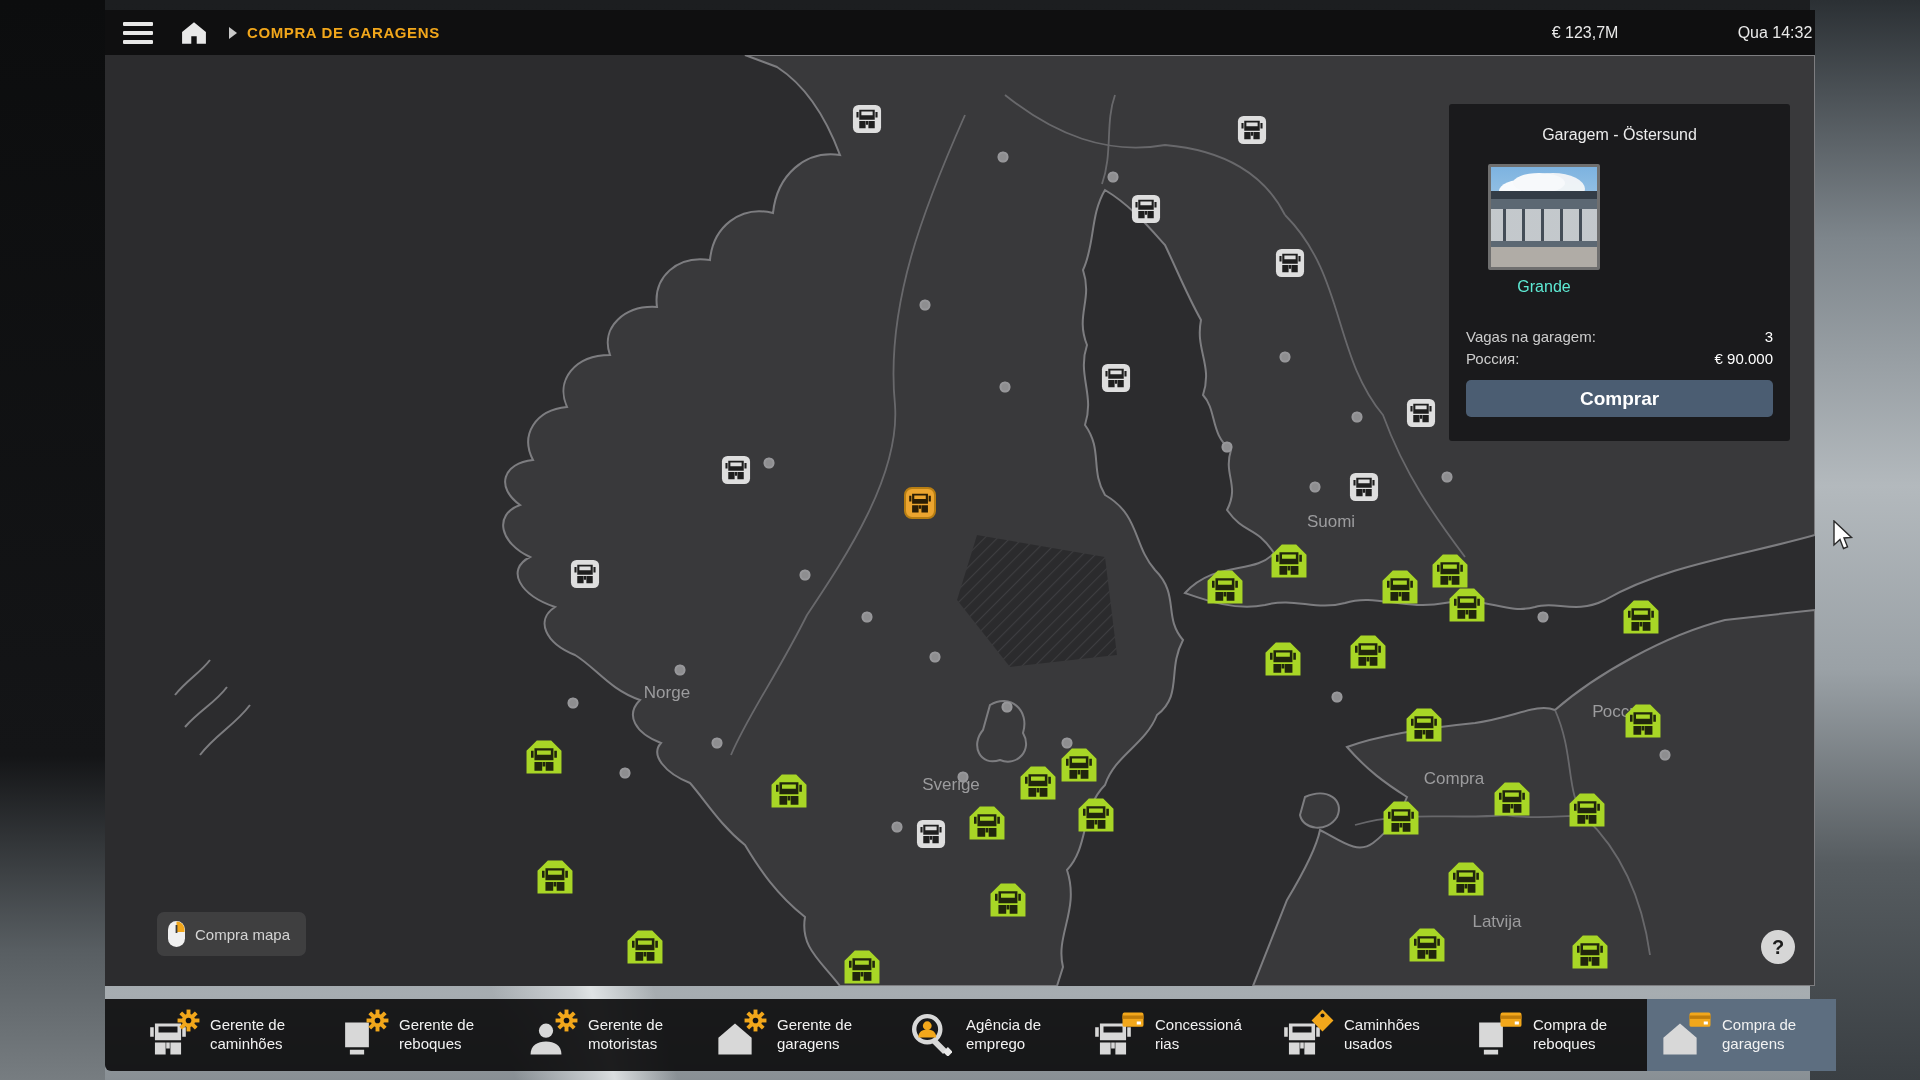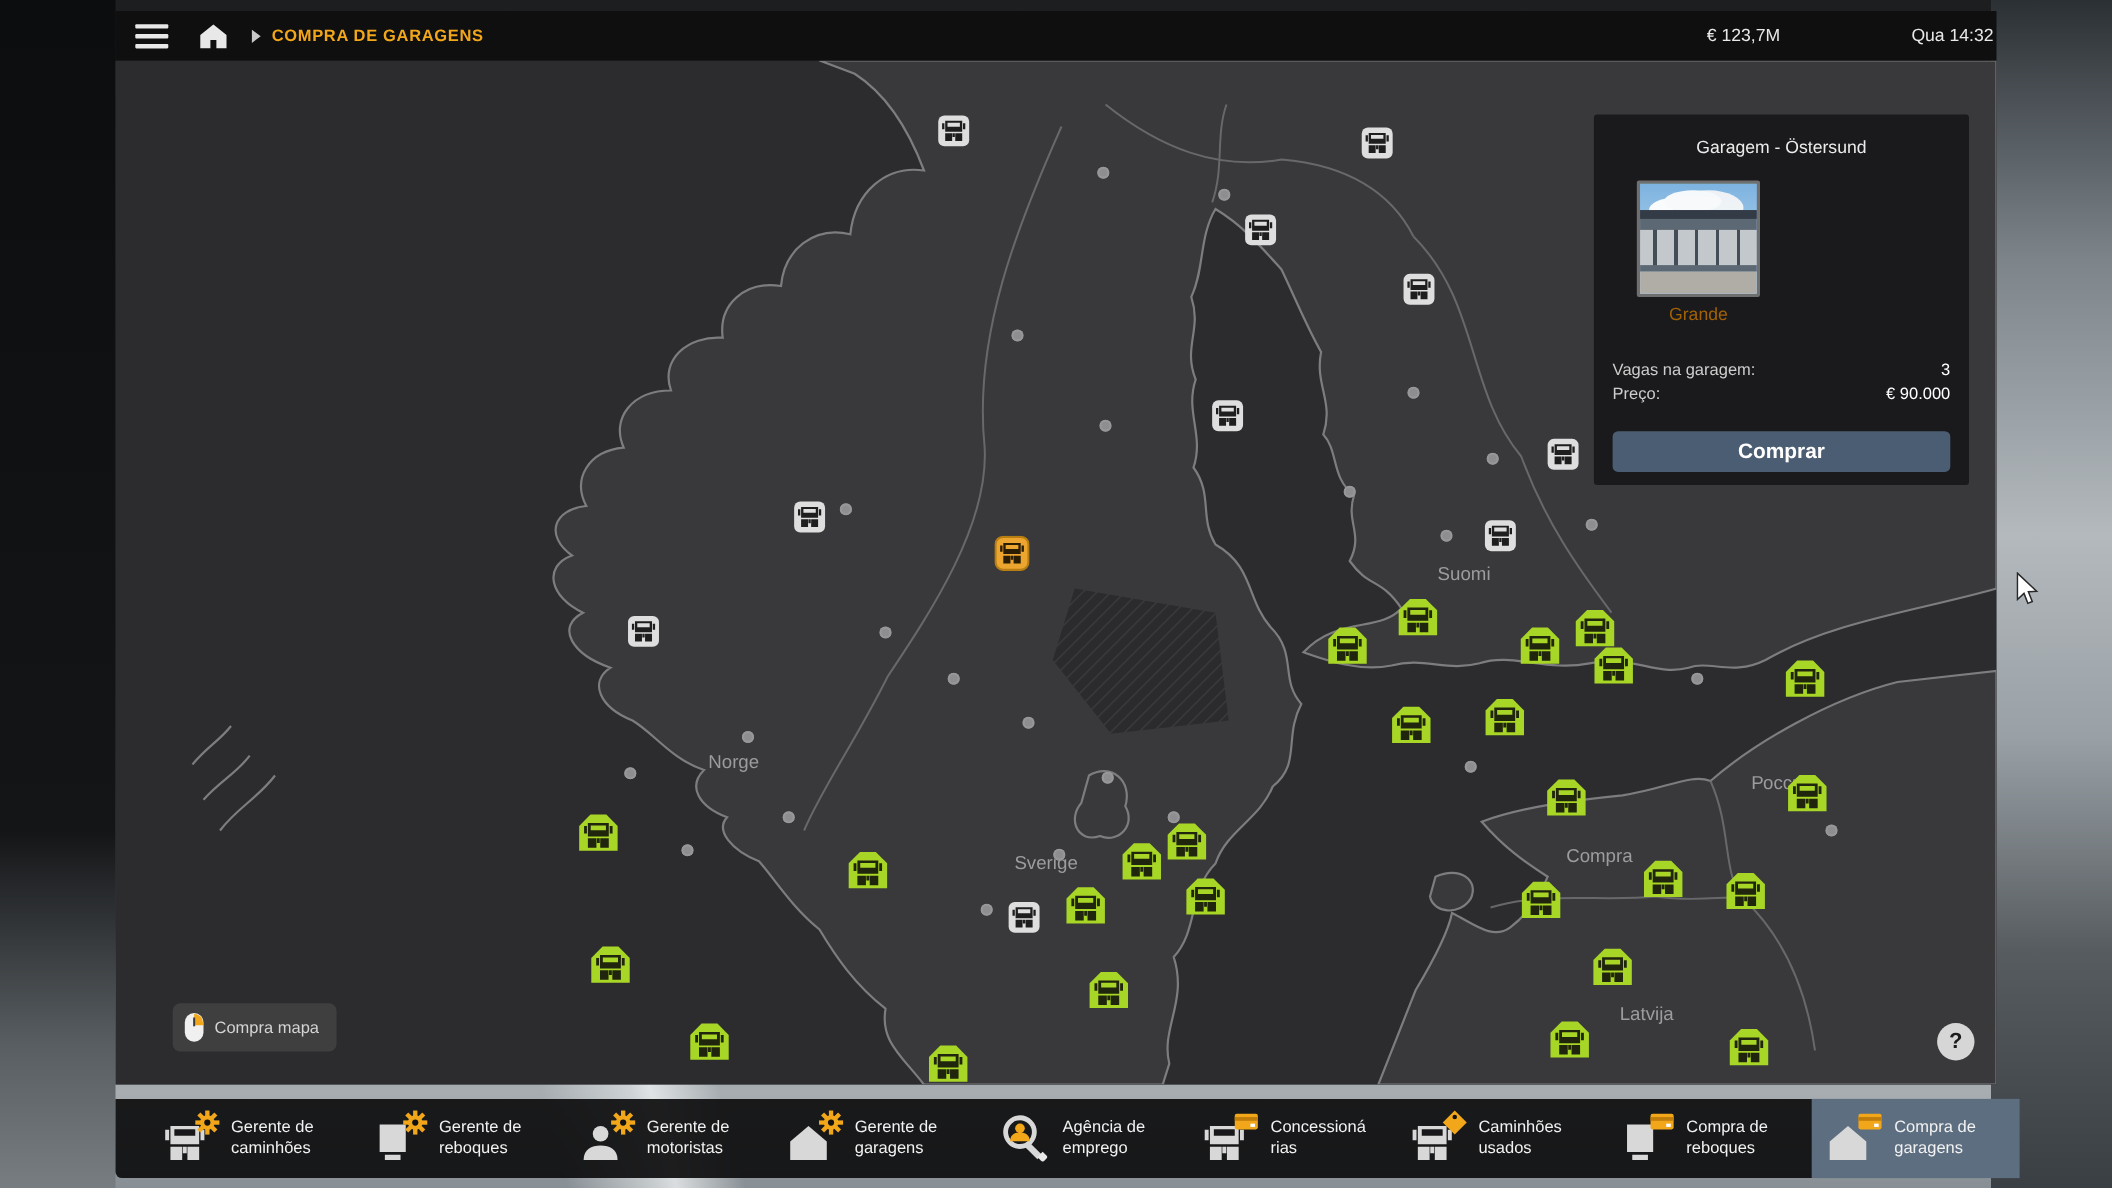--- a/index.html
+++ b/index.html
@@ -63,26 +63,26 @@
   .thumb .cloud { position:absolute; width:52px; height:20px; border-radius:50%; background:#fdfdfd;
     box-shadow:14px 6px 0 6px #f4f6f8, -12px 8px 0 2px #fff; opacity:.95; }
   .thumb .bldg { position:absolute; left:-4px; right:-4px; bottom:20px; height:56px; background:#dcd8cf;
     border-top:7px solid #3c4550; }
   .thumb .bldg.dark { background:#5c6873; border-top:8px solid #333c46; }
   .thumb .wins { position:absolute; left:0; right:0; top:10px; bottom:6px;
     background:repeating-linear-gradient(90deg,transparent 0 7px,#2d3640 7px 19px,transparent 19px 24px); opacity:.85; }
   .thumb .wins.panels { background:repeating-linear-gradient(90deg,#cfd3d6 0 16px,#414a54 16px 19px); opacity:.9; }
   .thumb .ground { position:absolute; left:0; right:0; bottom:0; height:20px; background:#a49d92; }
   .thumb .ground.g2 { background:#b0aca6; }
-  .thumb-label { margin-top:8px; font-size:16px; color:#a16207; }
+  .thumb-label { margin-top:8px; font-size:16px; color:#5eead4; }
   .thumb-label.sel { color:#e8a321; }
   .gp-rows { margin-top:30px; }
   .gp-row { display:flex; justify-content:space-between; font-size:15px; line-height:22px; }
   .gp-row .lbl { color:#cdcdcd; } .gp-row .val { color:#fff; }
-  .buy-btn { margin-top:22px; width:100%; height:37px; background:#4b5d72; border:none; border-radius:5px;
+  .buy-btn { margin-top:10px; width:100%; height:37px; background:#4b5d72; border:none; border-radius:5px;
     color:#fff; font-weight:bold; font-size:19px; font-family:inherit; cursor:pointer; }
 
   
   .toolbar { position:absolute; left:105px; top:999px; width:1710px; height:72px;
     background:rgba(14,14,15,.93); border-radius:0 0 6px 6px; display:flex; align-items:stretch;
     padding:0 0 0 30px; z-index:30; }
   .tb-item { display:flex; align-items:center; gap:9px; padding:0 14px; cursor:pointer; }
   .tb-item.sel { background:#5d6e80; }
   .tb-icon { position:relative; width:52px; height:50px; flex:0 0 52px; }
   .tb-icon svg.main { position:absolute; left:0; bottom:2px; }
@@ -534,21 +534,21 @@
         </div>
         <div class="thumb-label">Grande</div>
       </div>
     </div>
     <div class="gp-rows">
       <div class="gp-row">
         <span class="lbl">Vagas na garagem:</span>
         <span class="val">3</span>
       </div>
       <div class="gp-row">
-        <span class="lbl">Preço:</span>
+        <span class="lbl">Россия:</span>
         <span class="val">€ 90.000</span>
       </div>
     </div>
     <button class="buy-btn">Comprar</button>
   </aside>
 </main>
 
 <nav class="toolbar" id="toolbar">
     <div class="tb-item">
       <div class="tb-icon">

